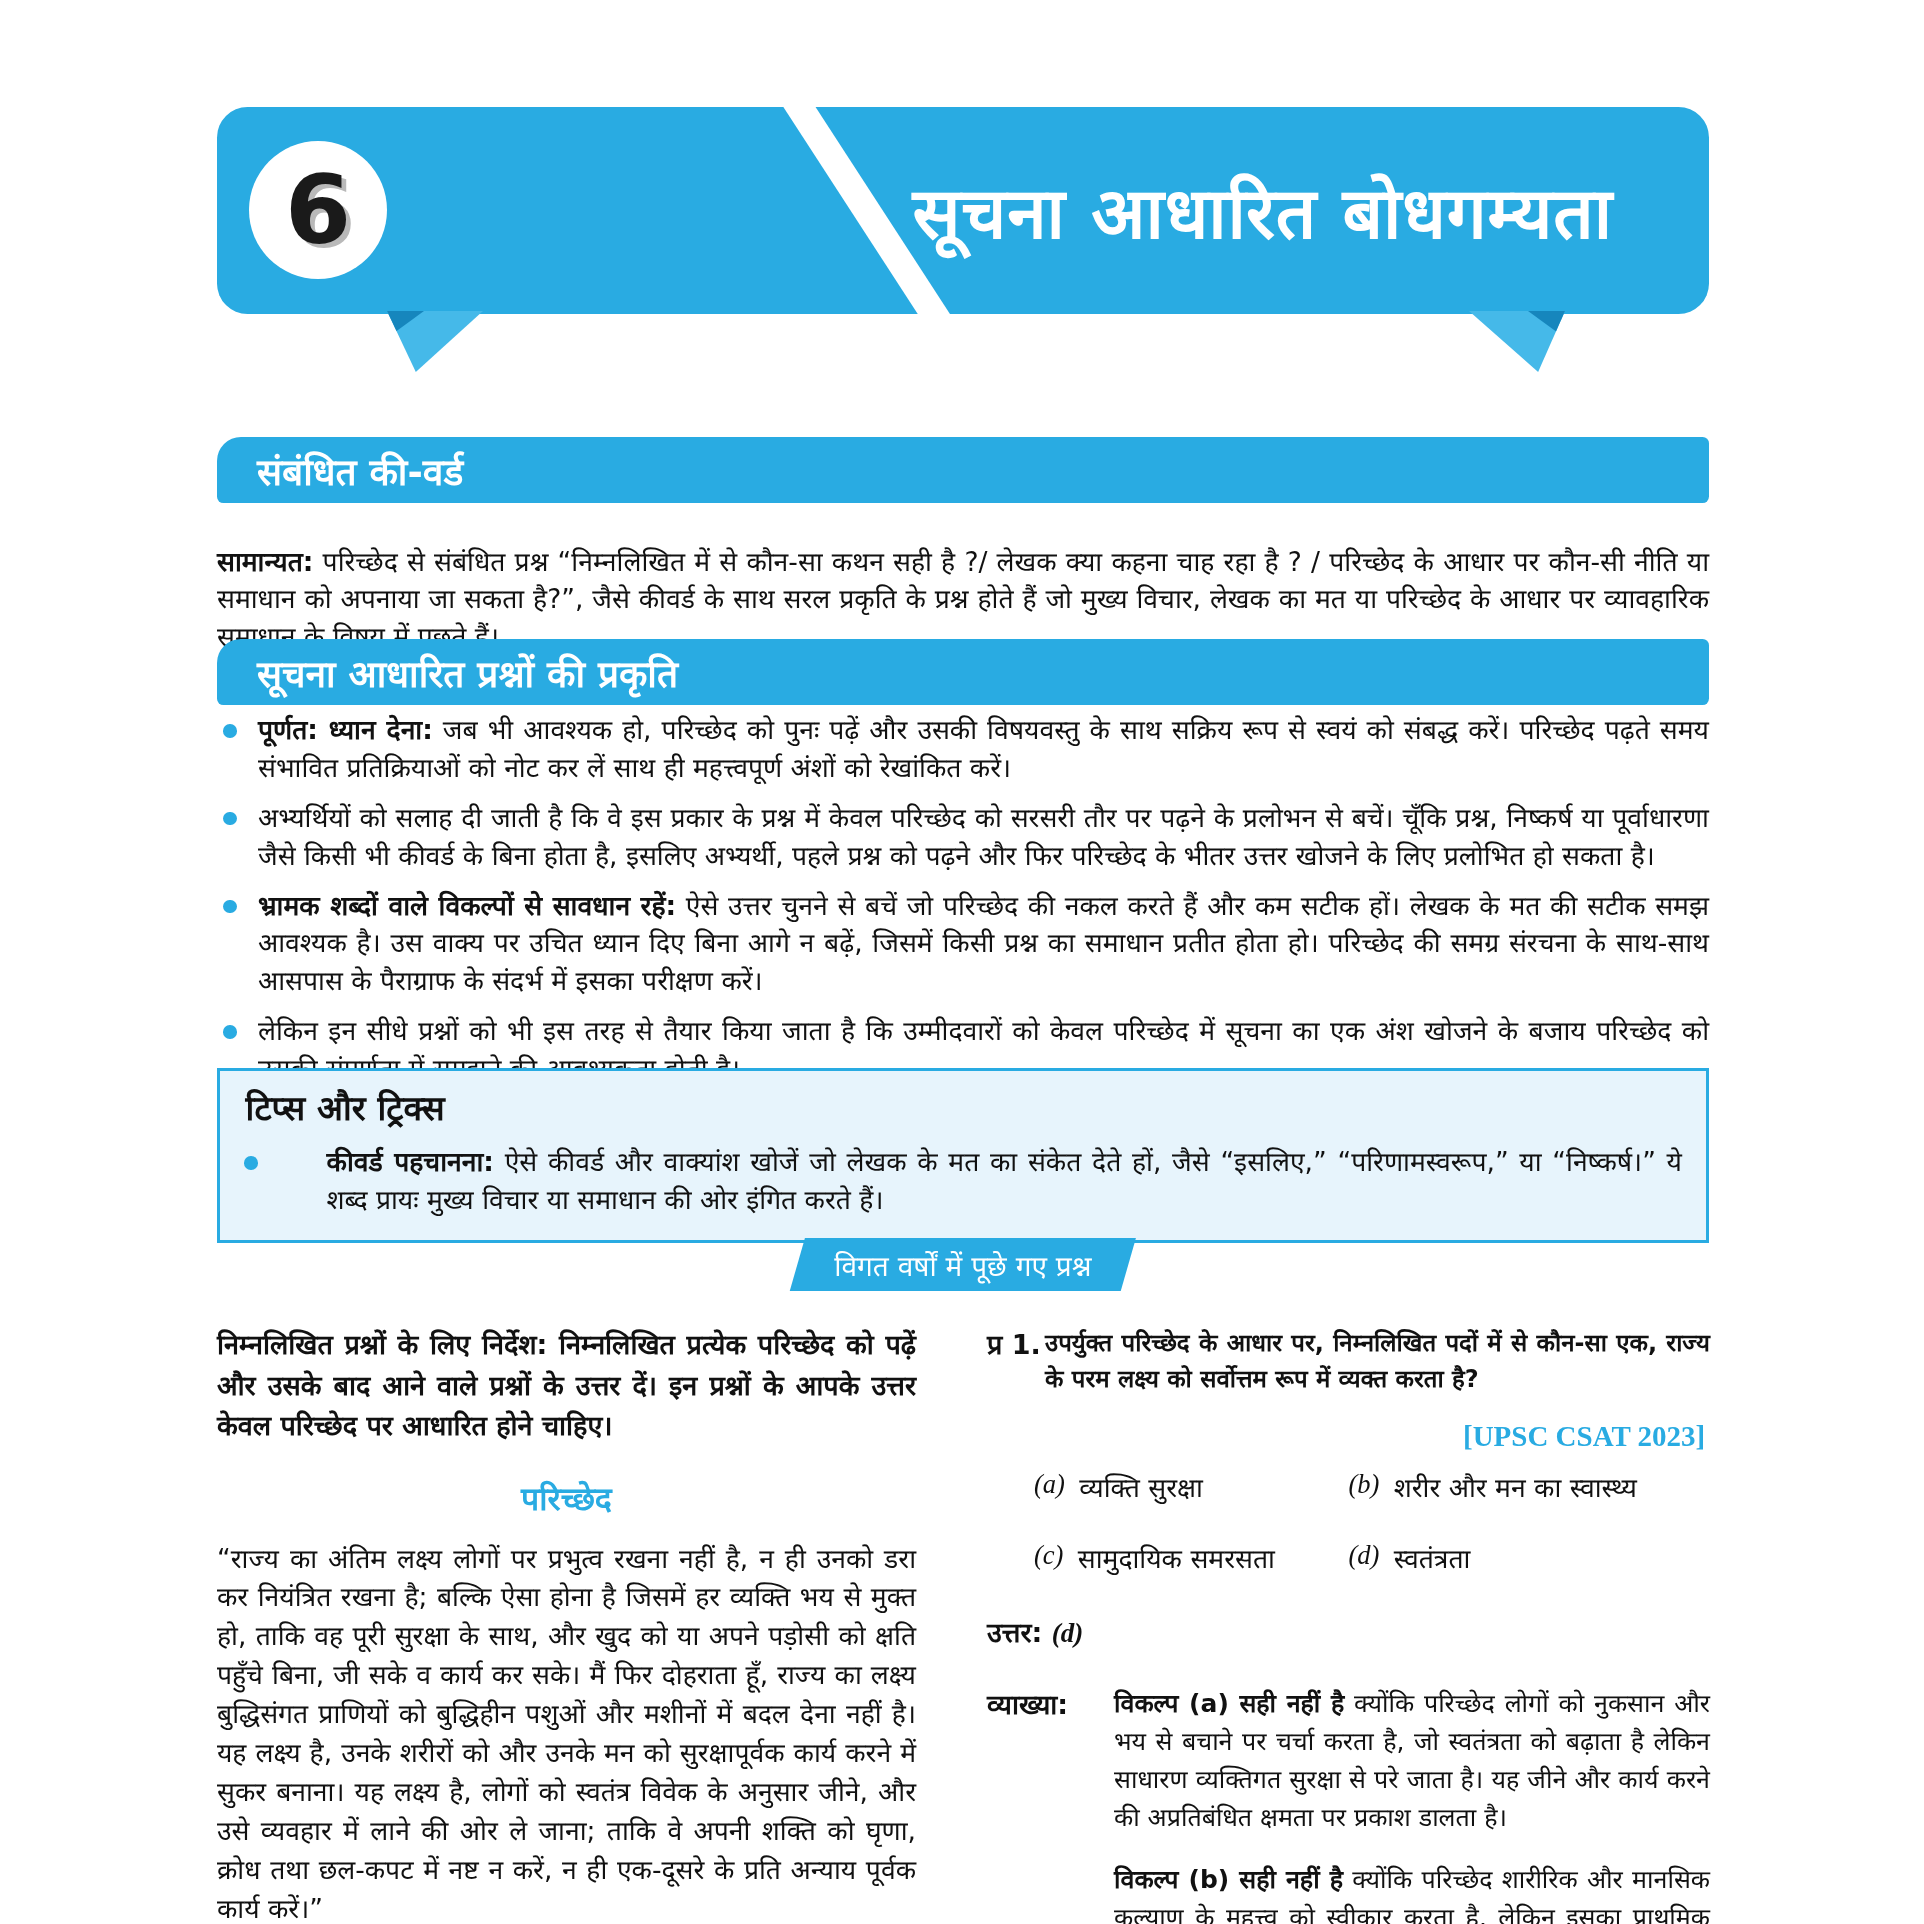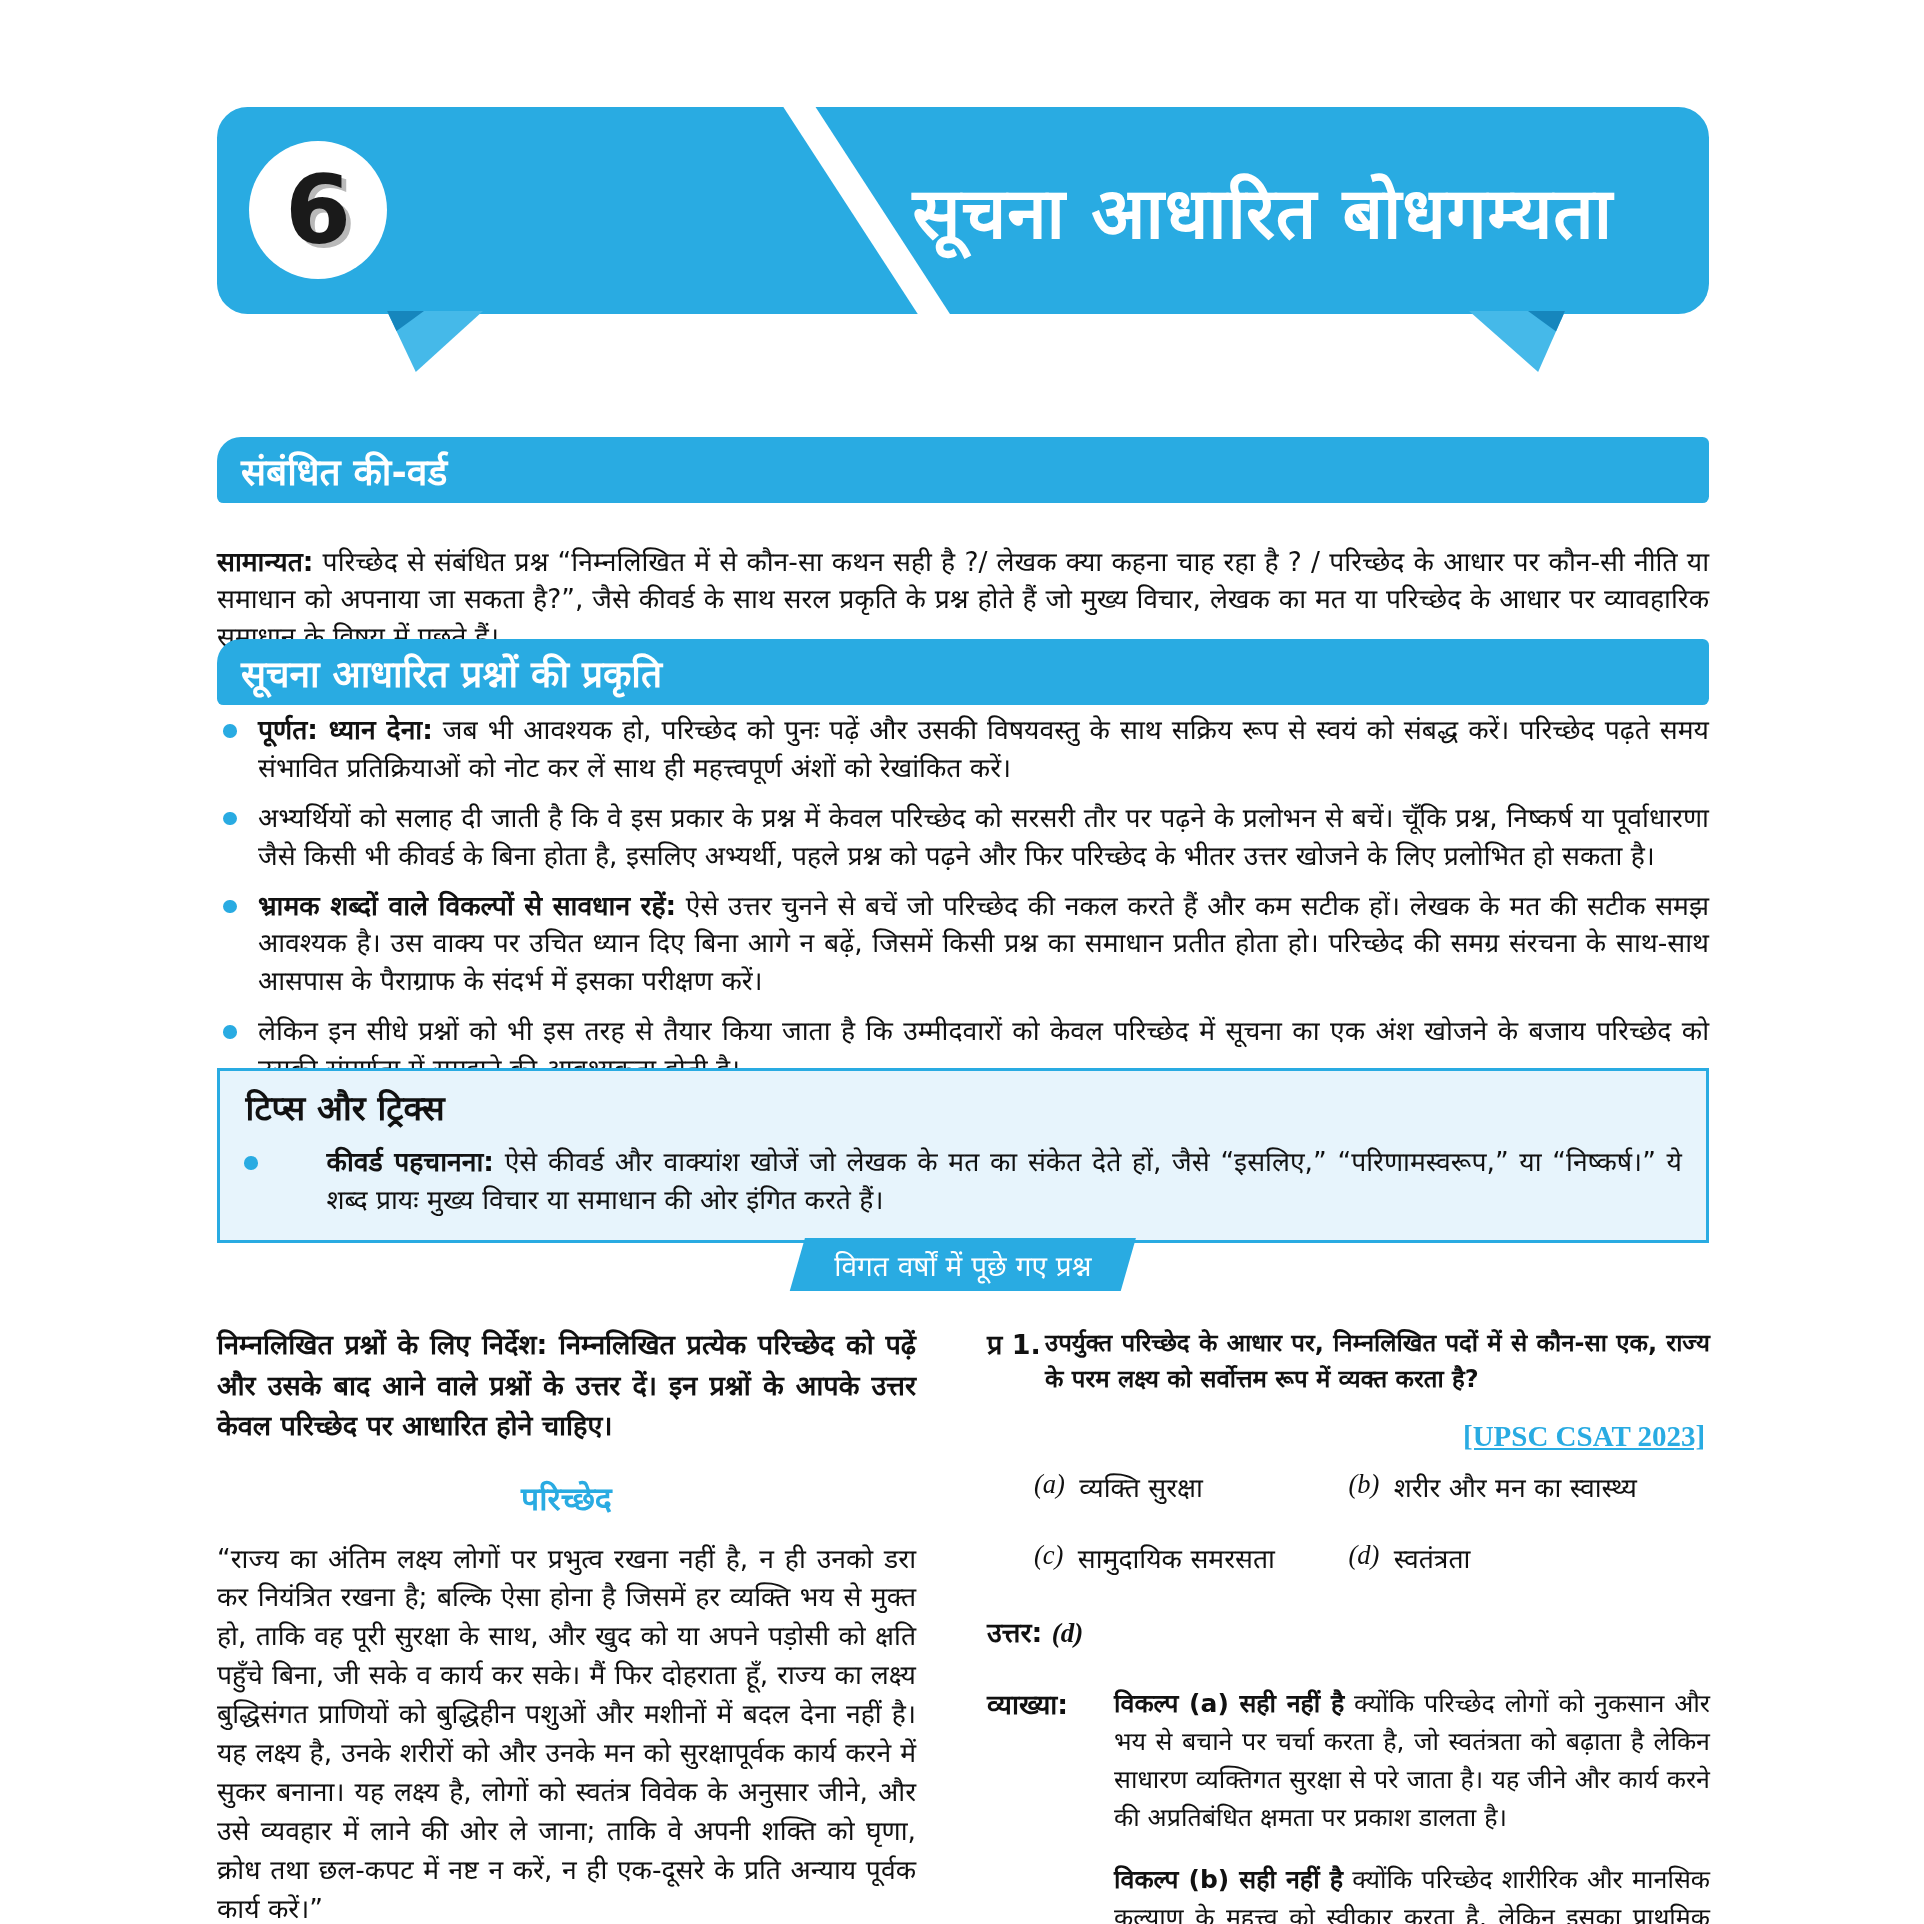--- a/index.html
+++ b/index.html
@@ -32,21 +32,21 @@
   .ribbon.left{left:387px;background:#45b9e9;clip-path:polygon(0 0,100% 0,30% 100%);}
   .ribbon.left::after{content:"";position:absolute;left:0;top:0;width:37px;height:27px;
     background:#1686bd;clip-path:polygon(0 0,100% 0,0 100%);}
   .ribbon.right{left:1469px;background:#45b9e9;clip-path:polygon(0 0,100% 0,72% 100%);}
   .ribbon.right::after{content:"";position:absolute;right:0;top:0;width:37px;height:27px;
     background:#1686bd;clip-path:polygon(0 0,100% 0,100% 100%);}
   
   .section-bar{
     position:absolute;left:217px;width:1492px;height:66px;background:#29abe2;
     border-radius:24px 6.4px 6.4px 6.4px;display:flex;align-items:center;
-    color:#ffffff;font-size:37px;font-weight:bold;padding-left:24px;box-sizing:border-box;
+    color:#ffffff;font-size:37px;font-weight:bold;padding-left:40px;box-sizing:border-box;
   }
   #bar-keywords{top:437px;}
   #bar-nature{top:639px;}
   
   .para{
     position:absolute;left:217px;width:1492px;font-size:26.5px;line-height:1.43;
     text-align:justify;color:#111;
   }
   #keywords-para{top:516px;}
   .bullet-list{position:absolute;left:217px;top:711px;width:1492px;}
@@ -75,21 +75,20 @@
   .passage-heading{
     text-align:center;color:#29abe2;font-size:32px;font-weight:bold;margin:29px 0 21px 0;
   }
   .passage{font-size:26.5px;line-height:1.47;text-align:justify;margin:0;}
   .question{display:flex;}
   .q-num{flex:none;width:58px;font-size:27px;font-weight:bold;}
   .q-text{font-size:24px;font-weight:bold;line-height:1.5;text-align:justify;margin:0;}
   .exam-tag{
     text-align:right;color:#29abe2;font-size:29px;font-weight:bold;margin:22.5px 4.8px 8px 0;
     font-family:"Liberation Serif","DejaVu Serif",serif;
-    text-decoration:underline;
   }
   .options{display:grid;grid-template-columns:1fr 1.15fr;row-gap:35px;margin:16px 0 0 47px;}
   .option{display:flex;font-size:26.5px;}
   .opt-label{
     flex:none;margin-right:14.4px;font-style:italic;
     font-family:"Liberation Serif","DejaVu Serif",serif;
   }
   .answer{margin-top:37px;font-size:27px;font-weight:bold;}
   .answer .opt-label{font-style:italic;font-weight:bold;}
   .explanation{display:flex;margin-top:35px;}

